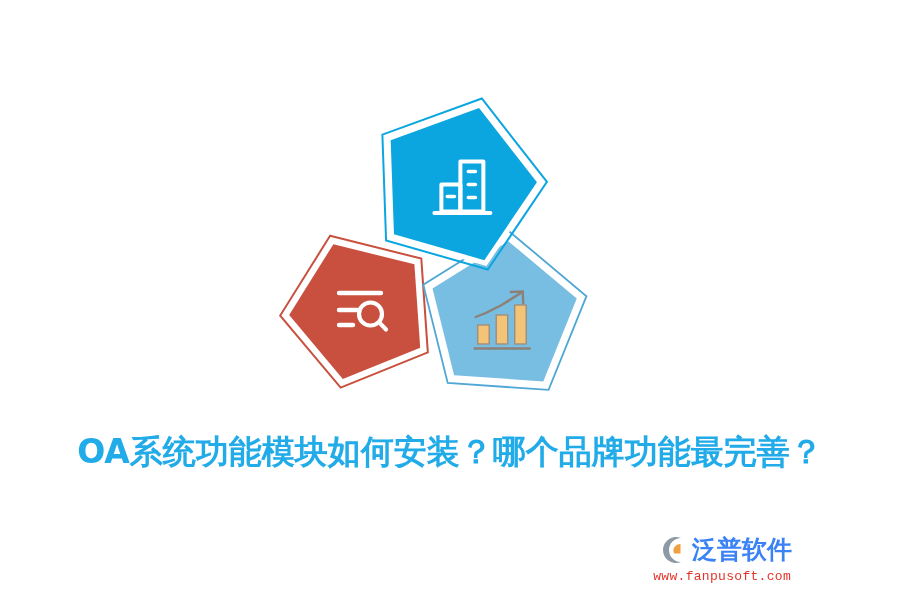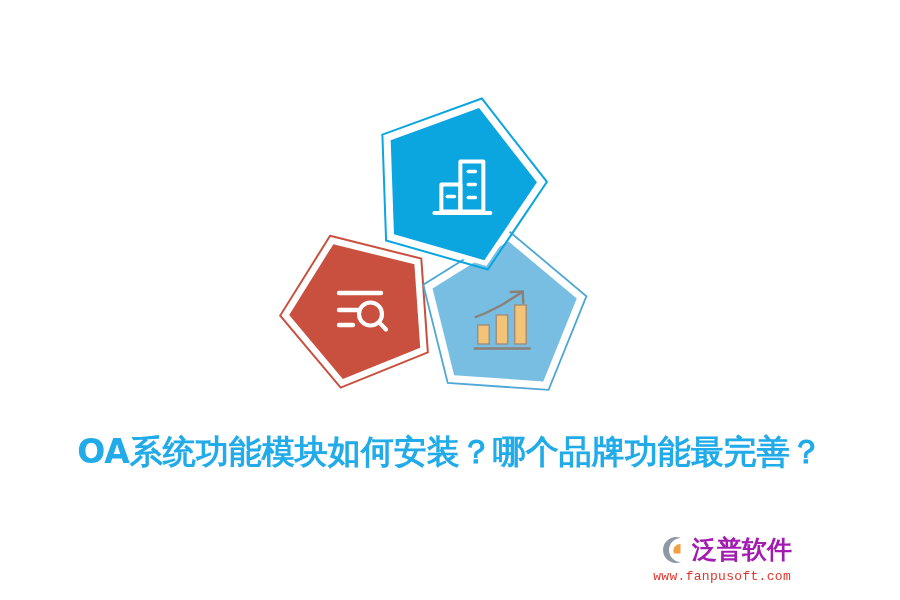--- a/index.html
+++ b/index.html
@@ -49,21 +49,21 @@
     display:flex;align-items:center;justify-content:flex-end;
     height:40px;
   }
   .brand-mark{
     width:30px;height:30px;margin-right:3px;flex:0 0 auto;
   }
   .brand-mark svg{display:block;}
   .brand-name{
     font-size:25px;
     font-weight:bold;
-    color:#a21caf;
+    color:#3b82f6;
     letter-spacing:0px;
     font-family:"DejaVu Sans","Liberation Sans",sans-serif;
     line-height:30px;
     text-align:right;
   }
   .brand-url{
     text-align:right;
     font-size:13px;
     color:#E3342B;
     font-family:Liberation Mono, monospace;

